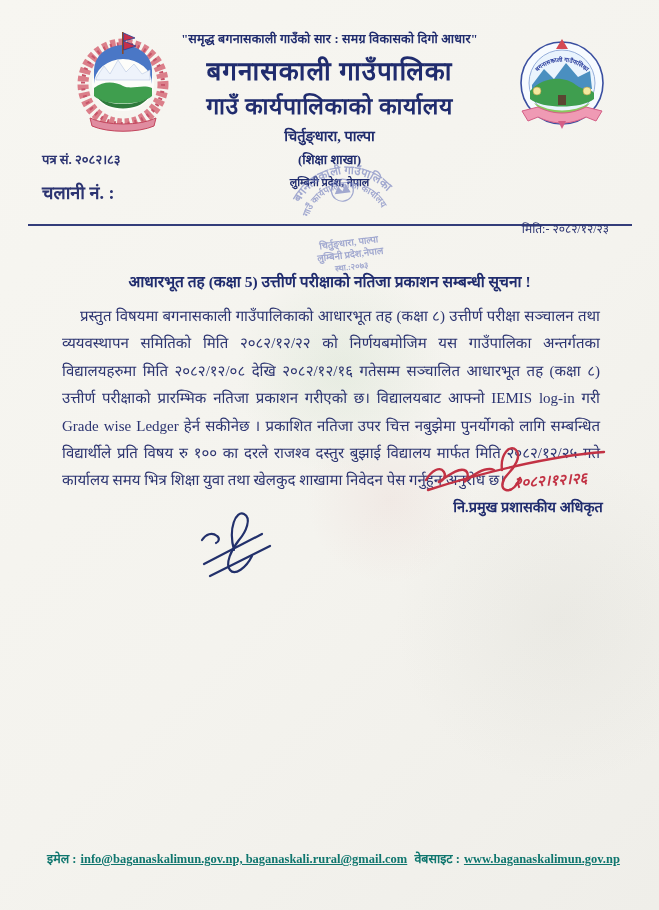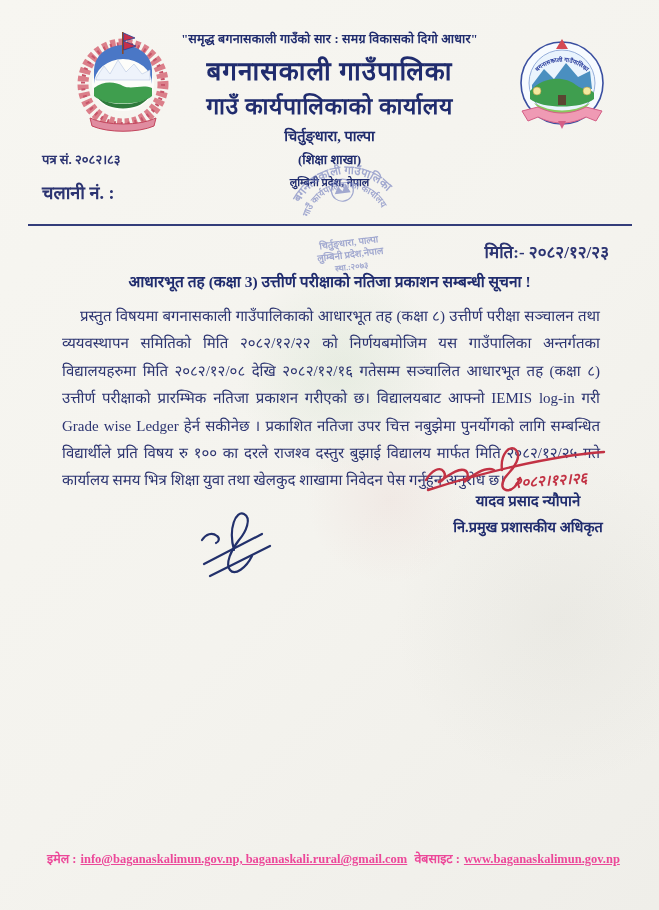--- a/index.html
+++ b/index.html
@@ -20,38 +20,38 @@
   .navy { color:#202c6e; }
   .motto { top:30px; font-size:12.5px; font-weight:bold; letter-spacing:.2px; }
   .org-name { top:52px; font-size:26px; font-weight:bold; letter-spacing:1px; }
   .office-name { top:89px; font-size:23px; font-weight:bold; letter-spacing:.5px; }
   .address-line { top:125px; font-size:14.5px; font-weight:bold; }
   .branch { top:150px; font-size:13px; font-weight:bold; }
   .province { top:174px; font-size:11px; font-weight:bold; }
   .letter-no { left:42px; top:150px; font-size:13px; font-weight:bold; }
   .dispatch-no { left:42px; top:180px; font-size:18px; font-weight:bold; }
   .rule { left:28px; top:224px; width:604px; height:2px; background:#333d7a; }
-  .date-line { right:50px; top:240px; font-size:17px; font-weight:bold; }
+  .date-line { right:50px; top:220px; font-size:12px; font-weight:normal; }
   .subject { top:270px; font-size:15.5px; font-weight:bold; }
   .body-par {
     left:62px; top:303px; width:538px;
     font-size:15px; line-height:27.4px; text-align:justify;
     text-indent:18px; font-weight:500; color:#2b3370;
   }
   .logo-left { left:72px; top:26px; width:102px; height:108px; }
   .logo-right { left:512px; top:33px; width:100px; height:103px; }
   .stamp { left:276px; top:150px; width:140px; height:140px; opacity:.62; transform:rotate(-7deg); }
   .sign-scribble-blue { left:188px; top:498px; width:96px; height:88px; }
   .sign-red { left:418px; top:440px; width:192px; height:60px; }
   .signer { left:428px; top:490px; width:200px; text-align:center; }
   .signer-name { font-size:15px; font-weight:bold; }
   .signer-title { font-size:14.5px; font-weight:bold; margin-top:6px; }
   .footer {
     left:0; right:0; top:850px; text-align:center;
-    font-size:12.5px; font-weight:bold; color:#ec4899;
+    font-size:12.5px; font-weight:bold; color:#0f766e;
     font-family:"Liberation Serif","DejaVu Serif",serif;
     padding-left:8px;
   }
   .footer .lnk { text-decoration:underline; }
   .footer span { margin:0 2px; }
 </style>
 </head>
 <body>
 
 <svg class="abs logo-left" viewBox="0 0 102 108" aria-hidden="true">
@@ -117,21 +117,21 @@
     </text>
     <text x="70" y="96" font-size="9.5" font-weight="bold" text-anchor="middle">चिर्तुङ्धारा, पाल्पा</text>
     <text x="70" y="108" font-size="9.5" font-weight="bold" text-anchor="middle">लुम्बिनी प्रदेश,नेपाल</text>
     <text x="70" y="120" font-size="8.5" font-weight="bold" text-anchor="middle">स्था.:२०७३</text>
   </g>
 </svg>
 
 <div class="abs rule"></div>
 <div class="abs date-line">मिति:- २०८२/१२/२३</div>
 
-<div class="abs ctr subject navy">आधारभूत तह (कक्षा 3) उत्तीर्ण परीक्षाको नतिजा प्रकाशन सम्बन्धी सूचना !</div>
+<div class="abs ctr subject navy">आधारभूत तह (कक्षा 5) उत्तीर्ण परीक्षाको नतिजा प्रकाशन सम्बन्धी सूचना !</div>
 
 <div class="abs body-par">प्रस्तुत विषयमा बगनासकाली गाउँपालिकाको आधारभूत तह (कक्षा ८) उत्तीर्ण परीक्षा सञ्चालन तथा व्ययवस्थापन समितिको मिति २०८२/१२/२२ को निर्णयबमोजिम यस गाउँपालिका अन्तर्गतका विद्यालयहरुमा मिति २०८२/१२/०८ देखि २०८२/१२/१६ गतेसम्म सञ्चालित आधारभूत तह (कक्षा ८) उत्तीर्ण परीक्षाको प्रारम्भिक नतिजा प्रकाशन गरीएको छ। विद्यालयबाट आफ्नो IEMIS log-in गरी Grade wise Ledger हेर्न सकीनेछ । प्रकाशित नतिजा उपर चित्त नबुझेमा पुनर्योगको लागि सम्बन्धित विद्यार्थीले प्रति विषय रु १०० का दरले राजश्व दस्तुर बुझाई विद्यालय मार्फत मिति २०८२/१२/२५ गते कार्यालय समय भित्र शिक्षा युवा तथा खेलकुद शाखामा निवेदन पेस गर्नुहुन अनुरोध छ।</div>
 
 <svg class="abs sign-scribble-blue" viewBox="0 0 96 88" aria-hidden="true">
   <g fill="none" stroke="#22306b" stroke-width="2.2" stroke-linecap="round">
     <path d="M14,42 c4,-6 10,-8 15,-4 c3,2 2,6 -1,7"></path>
     <path d="M46,52 c-6,-22 2,-40 10,-36 c8,4 2,18 -5,26 c-8,10 -14,24 -9,30 c5,6 16,-2 22,-14"></path>
     <path d="M16,66 L74,36"></path>
     <path d="M22,78 L82,48"></path>
   </g>
@@ -140,20 +140,19 @@
 <svg class="abs sign-red" viewBox="0 0 192 60" aria-hidden="true">
   <g fill="none" stroke="#c23244" stroke-width="2.4" stroke-linecap="round">
     <path d="M8,40 c6,-10 14,-14 18,-8 c3,5 -2,10 -6,10 c8,-4 18,-14 26,-12 c6,2 4,10 0,12 c10,-8 22,-16 30,-12"></path>
     <path d="M84,30 c-2,-16 8,-26 14,-20 c6,6 -2,18 -8,24 c-6,6 -8,14 -2,16 c6,2 12,-6 14,-12"></path>
     <path d="M10,50 C60,34 130,16 186,12"></path>
   </g>
   <text x="96" y="48" font-size="15" fill="#c23244" font-style="italic" font-weight="bold" transform="rotate(-4 96 48)">२०८२।१२।२६</text>
 </svg>
 
 <div class="abs signer">
-  <div class="signer-name navy">यादव प्रसाद न्यौपाने</div>
   <div class="signer-title navy">नि.प्रमुख प्रशासकीय अधिकृत</div>
 </div>
 
 <div class="abs footer">
   <span>इमेल :</span><span class="lnk">info@baganaskalimun.gov.np, baganaskali.rural@gmail.com</span>
   <span>वेबसाइट :</span><span class="lnk">www.baganaskalimun.gov.np</span>
 </div>
 
 </body></html>

